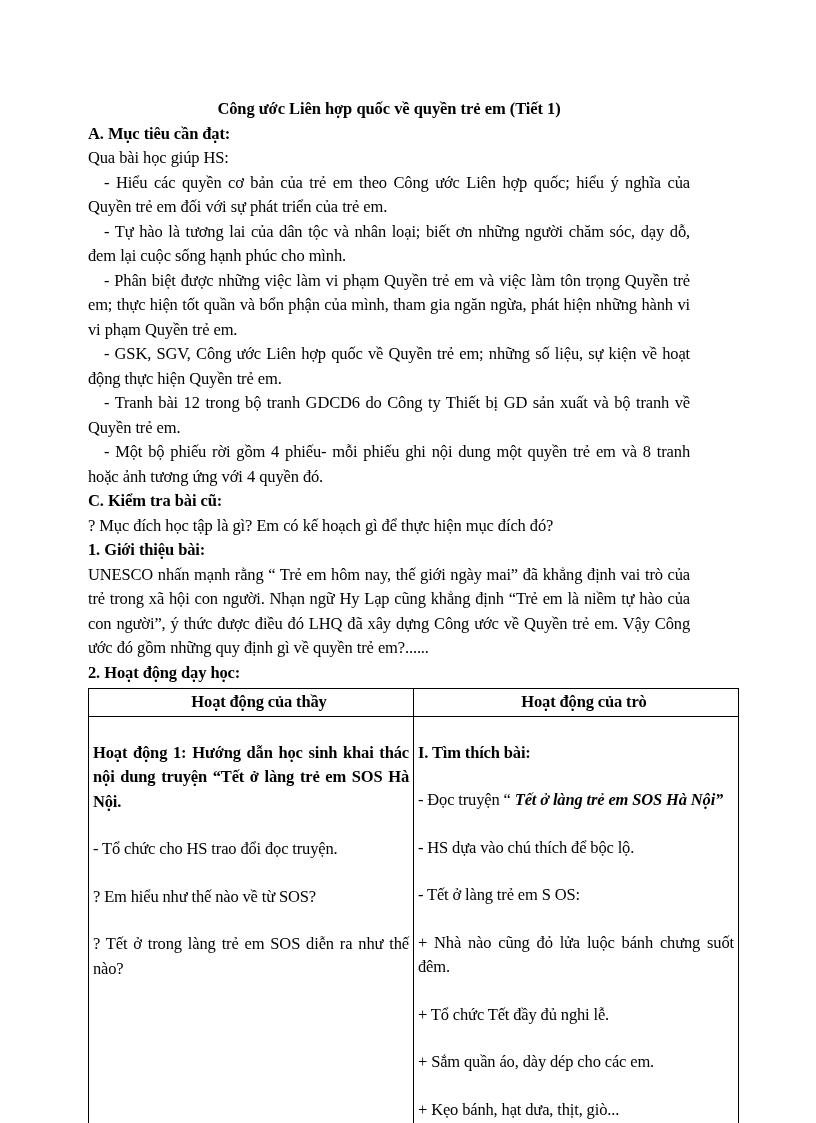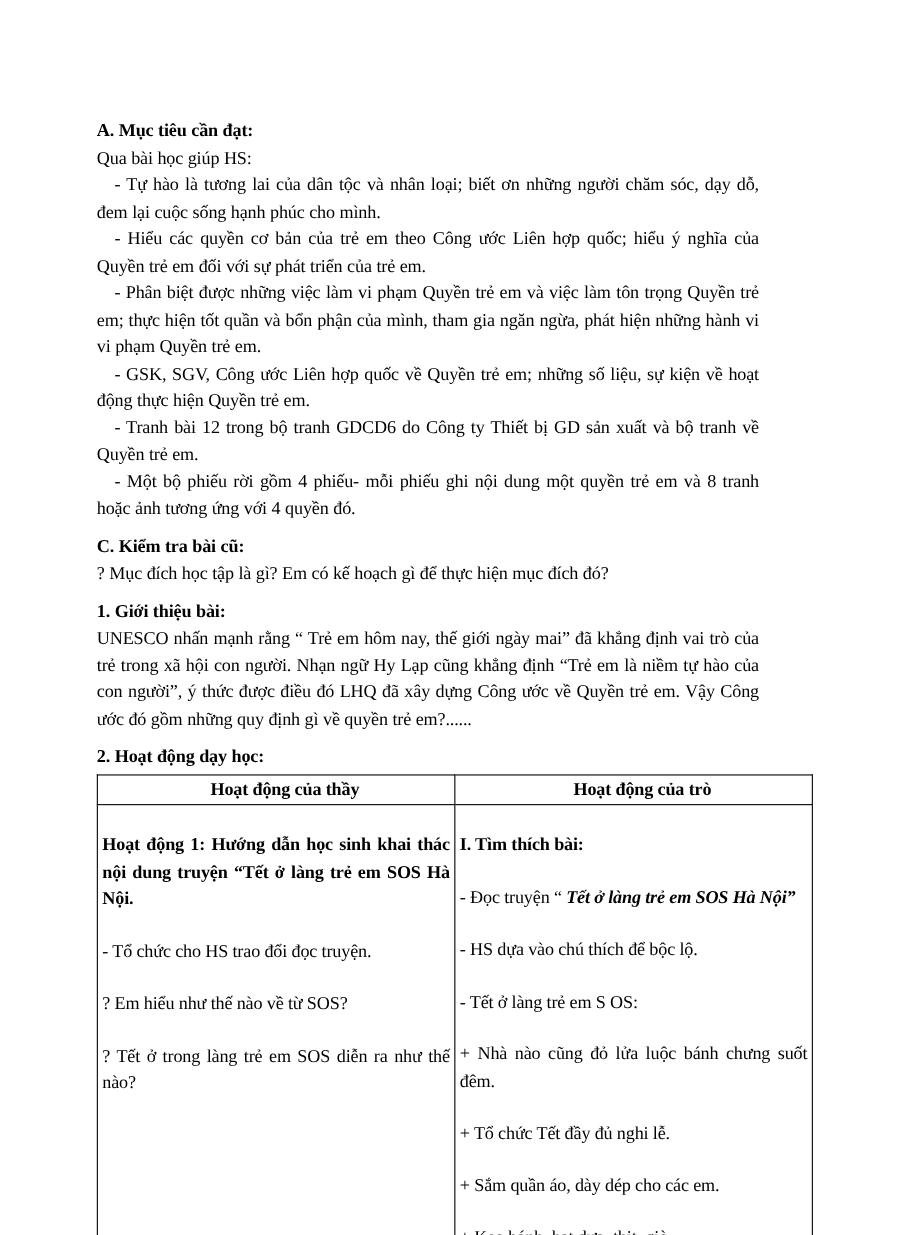--- a/index.html
+++ b/index.html
@@ -39,21 +39,20 @@
   }
   p {
     margin: 0;
     font-size: 16.5px;
     line-height: 24.5px;
     letter-spacing: -0.15px;
     word-spacing: 0.2px;
   }
   .hdg {
     font-weight: bold;
-    margin-top: 10px;
   }
   .just {
     text-align: justify;
     text-justify: inter-word;
   }
   .indent {
     text-indent: 16px;
   }
   table.act-table {
     border-collapse: collapse;
@@ -82,25 +81,26 @@
   .b { font-weight: bold; }
   .bi { font-weight: bold; font-style: italic; }
   .line { display: block; margin-top: 23px; }
 </style>
 </head>
 <body>
 
 <div class="page">
   <div class="content">
 
+    <p class="doc-title">Công ước Liên hợp quốc về quyền trẻ em (Tiết 1)</p>
 
     <p class="hdg">A. Mục tiêu cần đạt:</p>
     <p>Qua bài học giúp HS:</p>
+    <p class="just indent">- Hiểu các quyền cơ bản của trẻ em theo Công ước Liên hợp quốc; hiểu ý nghĩa của Quyền trẻ em đối với sự phát triển của trẻ em.</p>
     <p class="just indent">- Tự hào là tương lai của dân tộc và nhân loại; biết ơn những người chăm sóc, dạy dỗ, đem lại cuộc sống hạnh phúc cho mình.</p>
-    <p class="just indent">- Hiểu các quyền cơ bản của trẻ em theo Công ước Liên hợp quốc; hiểu ý nghĩa của Quyền trẻ em đối với sự phát triển của trẻ em.</p>
     <p class="just indent">- Phân biệt được những việc làm vi phạm Quyền trẻ em và việc làm tôn trọng Quyền trẻ em; thực hiện tốt quần và bổn phận của mình, tham gia ngăn ngừa, phát hiện những hành vi vi phạm Quyền trẻ em.</p>
 
     <p class="just indent">- GSK, SGV, Công ước Liên hợp quốc về Quyền trẻ em; những số liệu, sự kiện về hoạt động thực hiện Quyền trẻ em.</p>
     <p class="just indent">-  Tranh bài 12 trong bộ tranh GDCD6 do Công ty Thiết bị GD sản xuất và bộ tranh về Quyền trẻ em.</p>
     <p class="just indent">- Một bộ phiếu rời gồm 4 phiếu- mỗi phiếu ghi nội dung một quyền trẻ em và 8 tranh hoặc ảnh tương ứng với 4 quyền đó.</p>
 
     <p class="hdg">C. Kiểm tra bài cũ:</p>
     <p>? Mục đích học tập là gì? Em có kế hoạch gì để thực hiện mục đích đó?</p>
 
     <p class="hdg">1. Giới thiệu bài:</p>

